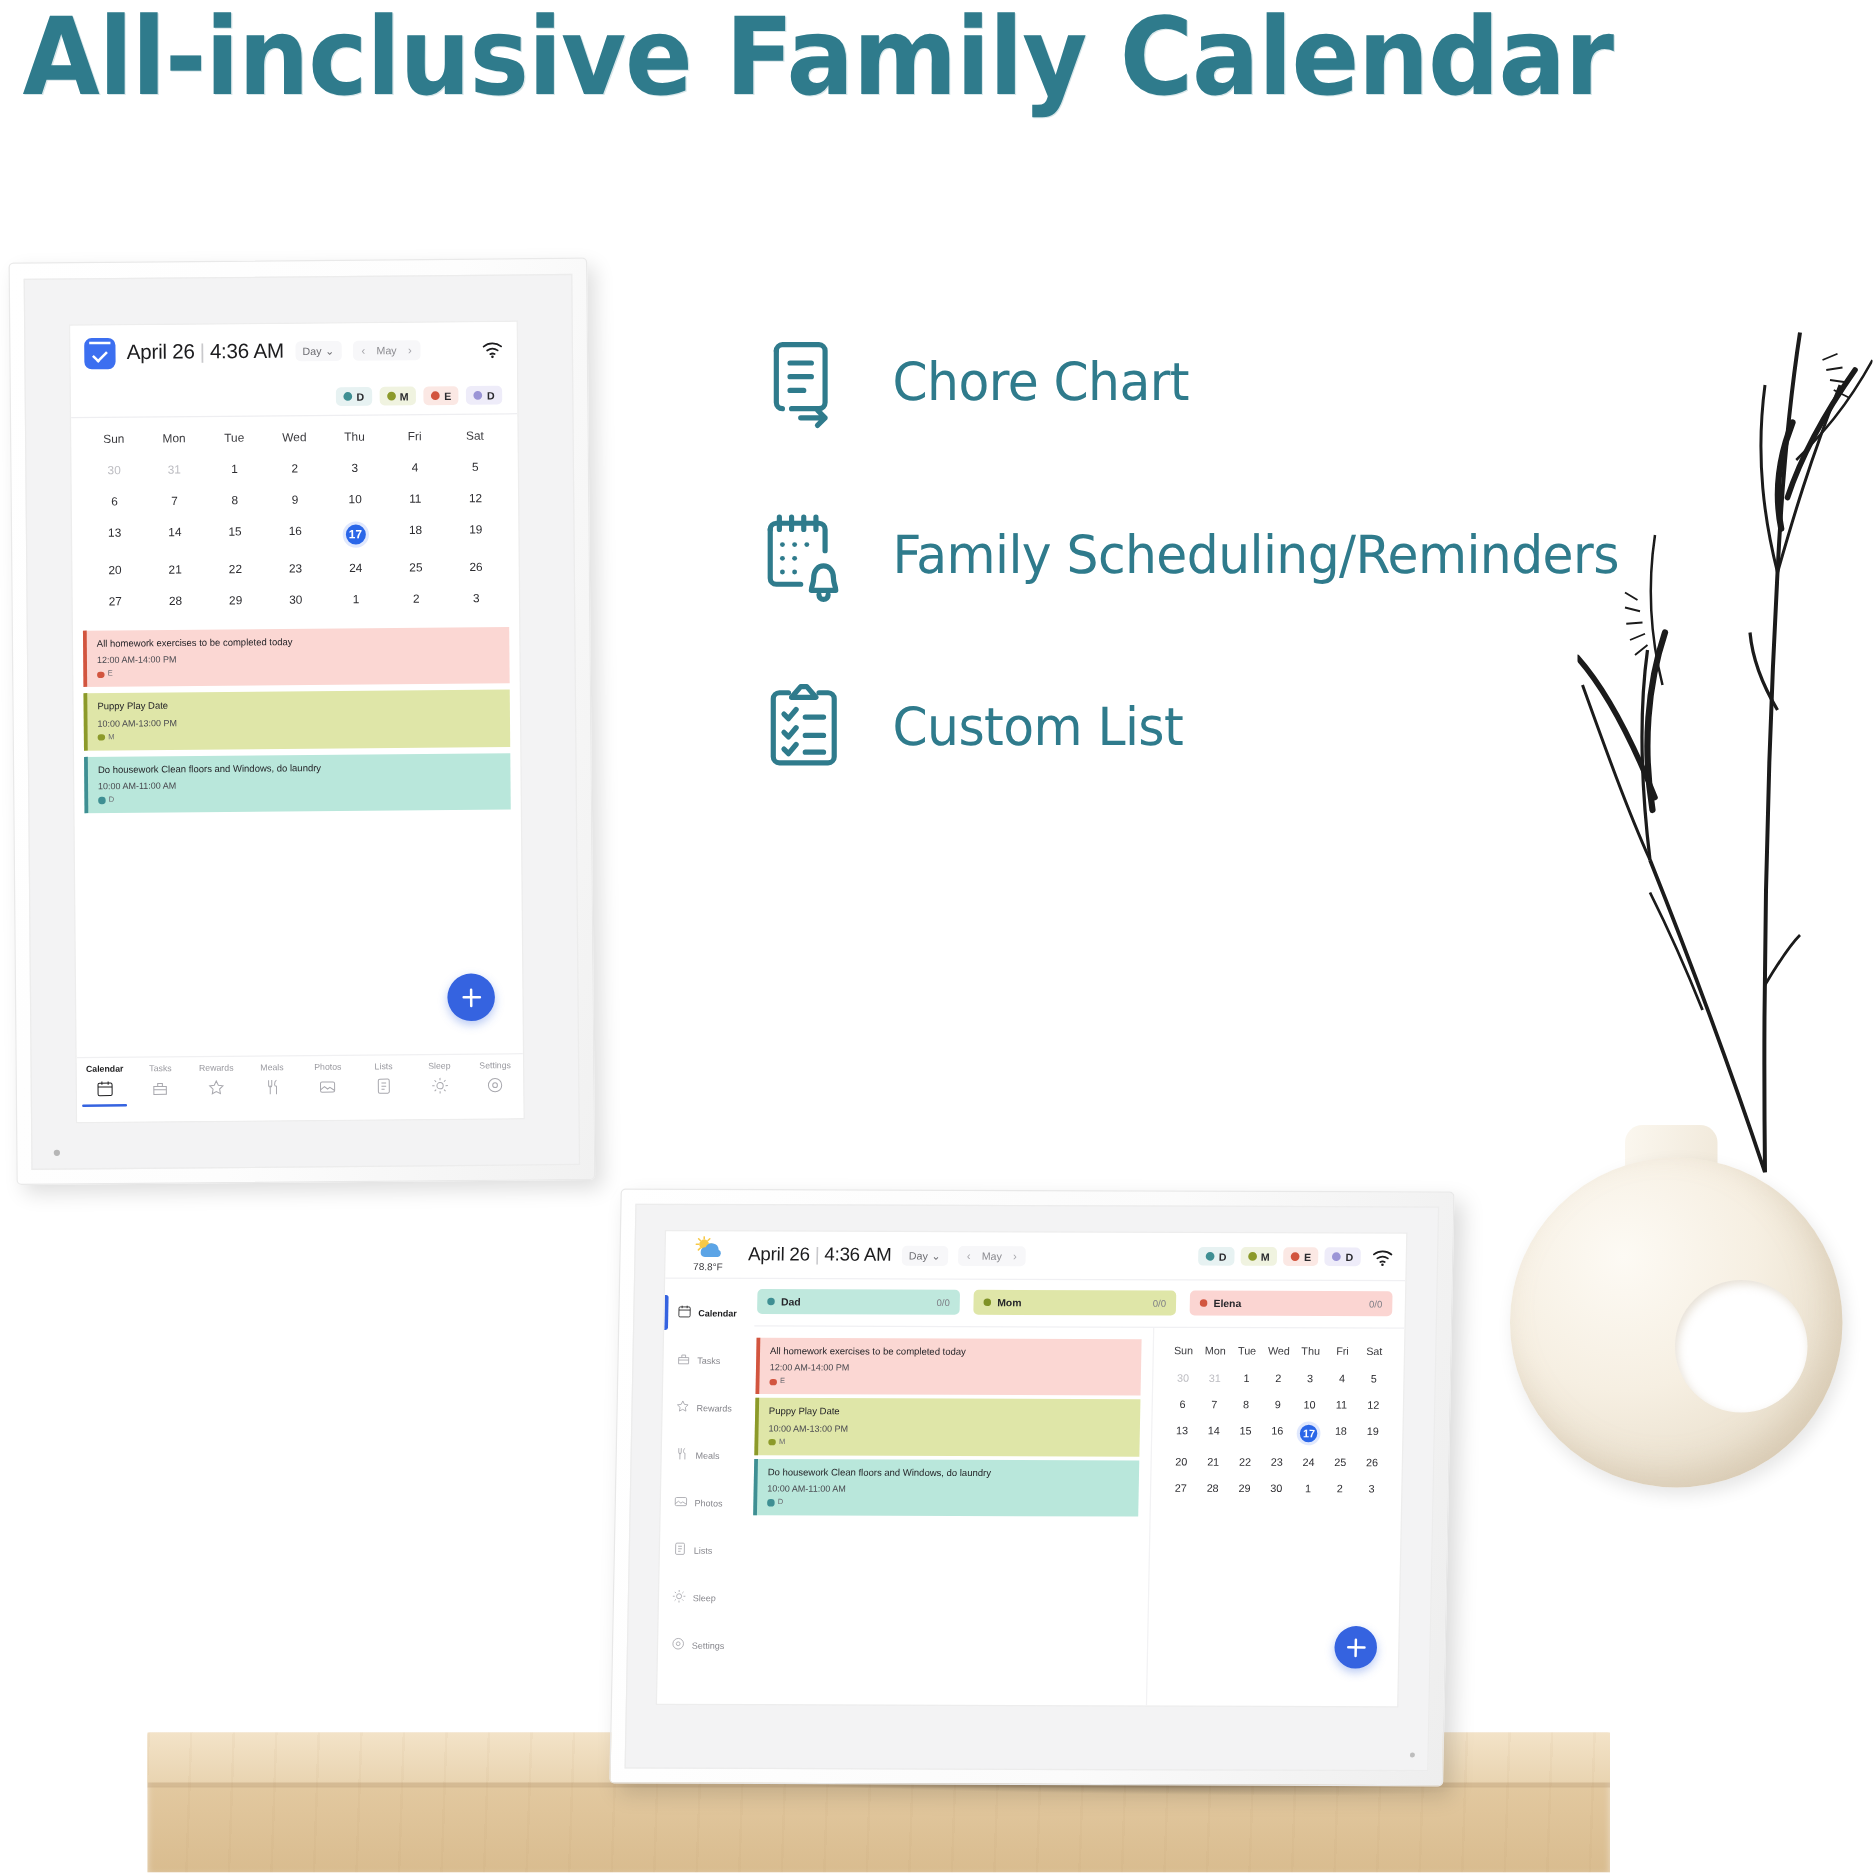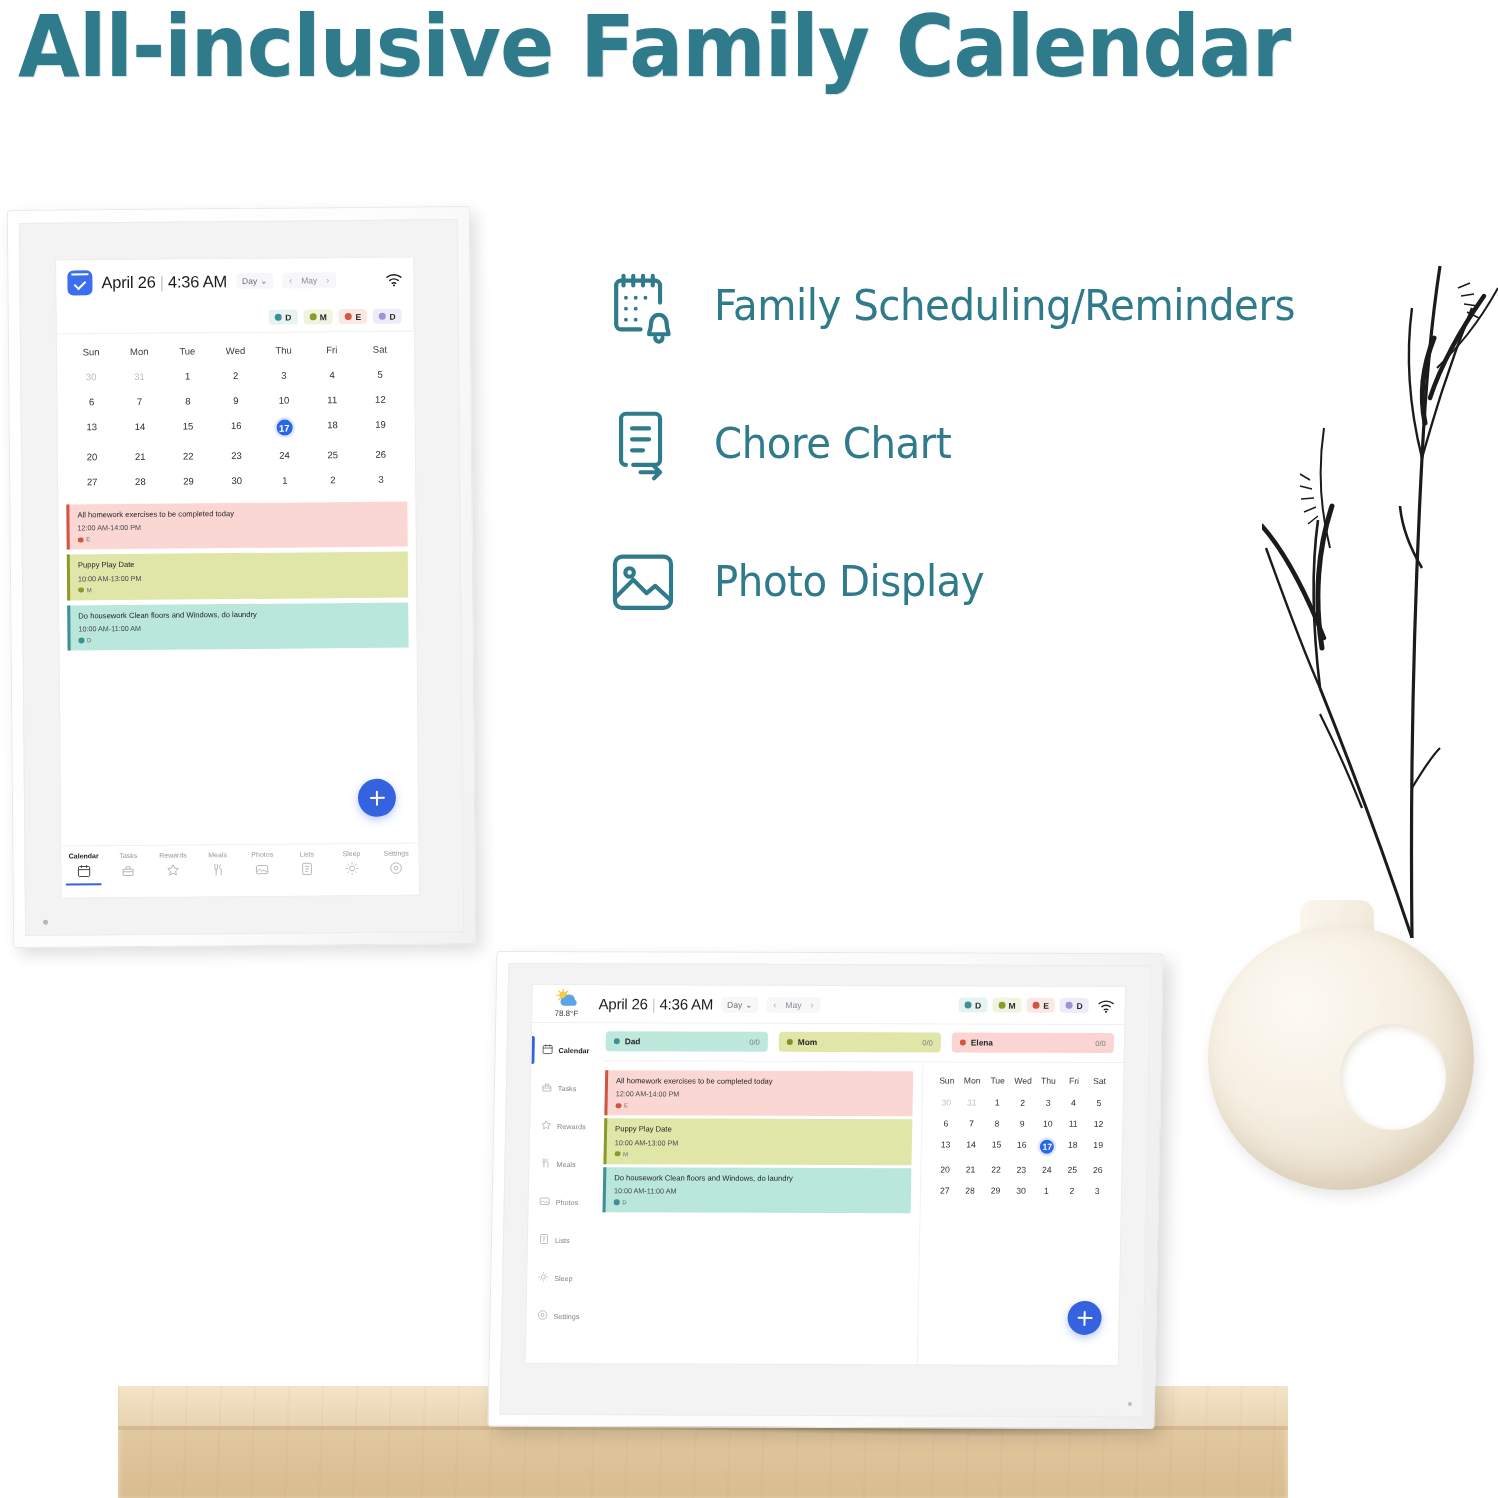--- a/index.html
+++ b/index.html
@@ -489,20 +489,32 @@
               <circle cx="12" cy="12" r="3"></circle>
             </svg>
           </span>
       </div>
     </div>
 
   </div>
 </div>
 
 <div class="features">
+
+  <div class="feature-row">
+    <div class="feature-icon">
+      <svg viewBox="0 0 64 64" fill="none" stroke="#2f7b8c" stroke-width="3.4" stroke-linecap="round" stroke-linejoin="round">
+        <path d="M14 12a4 4 0 0 1 4-4h24a4 4 0 0 1 4 4v34a4 4 0 0 1-4 4H24"></path>
+        <path d="M14 12v34a4 4 0 0 0 4 4"></path>
+        <path d="M23 20h14M23 29h14M23 38h9"></path>
+        <path d="M30 56h16M41 51l5 5-5 5"></path>
+      </svg>
+    </div>
+    <div class="feature-label">Chore Chart</div>
+  </div>
 
   <div class="feature-row">
     <div class="feature-icon">
       <svg viewBox="0 0 64 64" fill="none" stroke="#2f7b8c" stroke-width="3.4" stroke-linecap="round" stroke-linejoin="round">
         <path d="M10 16a4 4 0 0 1 4-4h28a4 4 0 0 1 4 4v14"></path>
         <path d="M10 16v32a4 4 0 0 0 4 4h16"></path>
         <path d="M16 8v8M24 8v8M32 8v8M40 8v8"></path>
         <circle cx="18" cy="26" r="1.6" fill="#2f7b8c" stroke="none"></circle>
           <circle cx="26" cy="26" r="1.6" fill="#2f7b8c" stroke="none"></circle>
           <circle cx="34" cy="26" r="1.6" fill="#2f7b8c" stroke="none"></circle>
@@ -510,44 +522,33 @@
           <circle cx="26" cy="35" r="1.6" fill="#2f7b8c" stroke="none"></circle>
         <circle cx="18" cy="44" r="1.6" fill="#2f7b8c" stroke="none"></circle>
           <circle cx="26" cy="44" r="1.6" fill="#2f7b8c" stroke="none"></circle>
         <path d="M37 56c0-3 1.5-4 1.5-8 0-5 3-8 6.5-8s6.5 3 6.5 8c0 4 1.5 5 1.5 8z"></path>
         <path d="M42 59a3 3 0 0 0 6 0"></path>
       </svg>
     </div>
     <div class="feature-label">Family Scheduling/Reminders</div>
   </div>
 
+
   <div class="feature-row">
     <div class="feature-icon">
       <svg viewBox="0 0 64 64" fill="none" stroke="#2f7b8c" stroke-width="3.4" stroke-linecap="round" stroke-linejoin="round">
-        <path d="M14 12a4 4 0 0 1 4-4h24a4 4 0 0 1 4 4v34a4 4 0 0 1-4 4H24"></path>
-        <path d="M14 12v34a4 4 0 0 0 4 4"></path>
-        <path d="M23 20h14M23 29h14M23 38h9"></path>
-        <path d="M30 56h16M41 51l5 5-5 5"></path>
+        <path d="M22 10h-6a4 4 0 0 0-4 4v38a4 4 0 0 0 4 4h32a4 4 0 0 0 4-4V14a4 4 0 0 0-4-4h-6"></path>
+        <path d="M24 13l6-7h4l6 7z"></path>
+        <path d="M19 24l3 3 5-6M19 36l3 3 5-6M19 47l3 3 5-6"></path>
+        <path d="M33 26h12M33 38h12M33 49h12"></path>
       </svg>
     </div>
-    <div class="feature-label">Chore Chart</div>
+    <div class="feature-label">Custom List</div>
   </div>
 
-
-
-  <div class="feature-row">
-    <div class="feature-icon">
-      <svg viewBox="0 0 64 64" fill="none" stroke="#2f7b8c" stroke-width="3.4" stroke-linecap="round" stroke-linejoin="round">
-        <rect x="9" y="12" width="46" height="42" rx="6"></rect>
-        <circle cx="21" cy="25" r="3.5"></circle>
-        <path d="M9 46l15-15 11 11 7-6 13 12"></path>
-      </svg>
-    </div>
-    <div class="feature-label">Photo Display</div>
-  </div>
 
 </div>
 
 <div class="shelf">
   <div class="shelf-grain"></div>
 </div>
 
 <div class="stems">
   <svg viewBox="0 0 240 690" fill="none" stroke="#1b1b1b">
     <path d="M150 690 C148 520 152 360 160 210 C164 130 170 70 178 18" stroke-width="3.2"></path>

